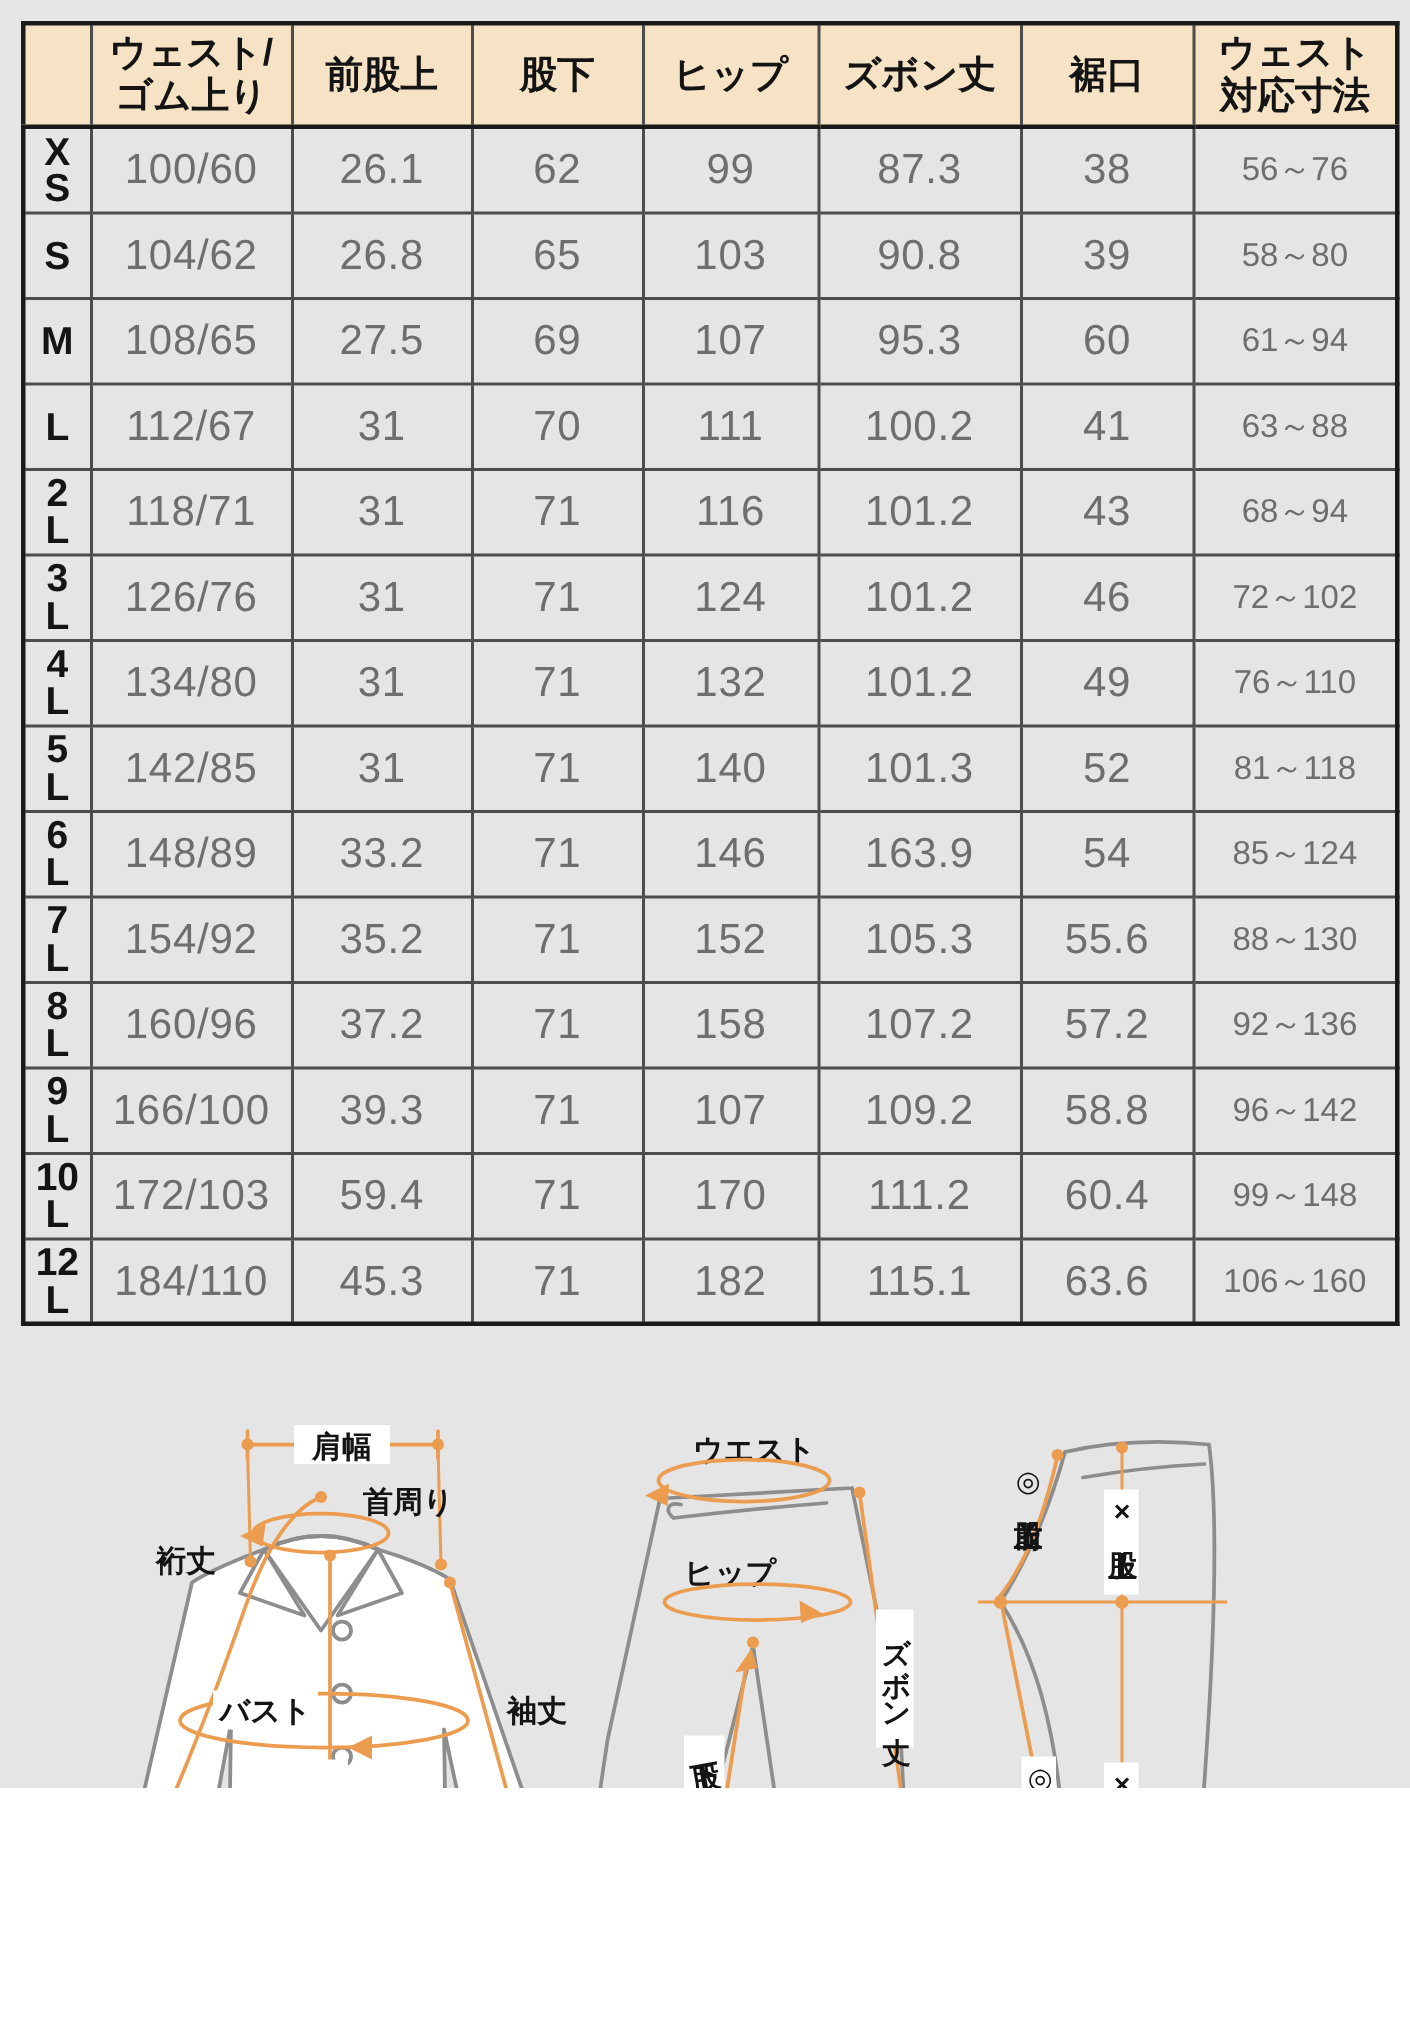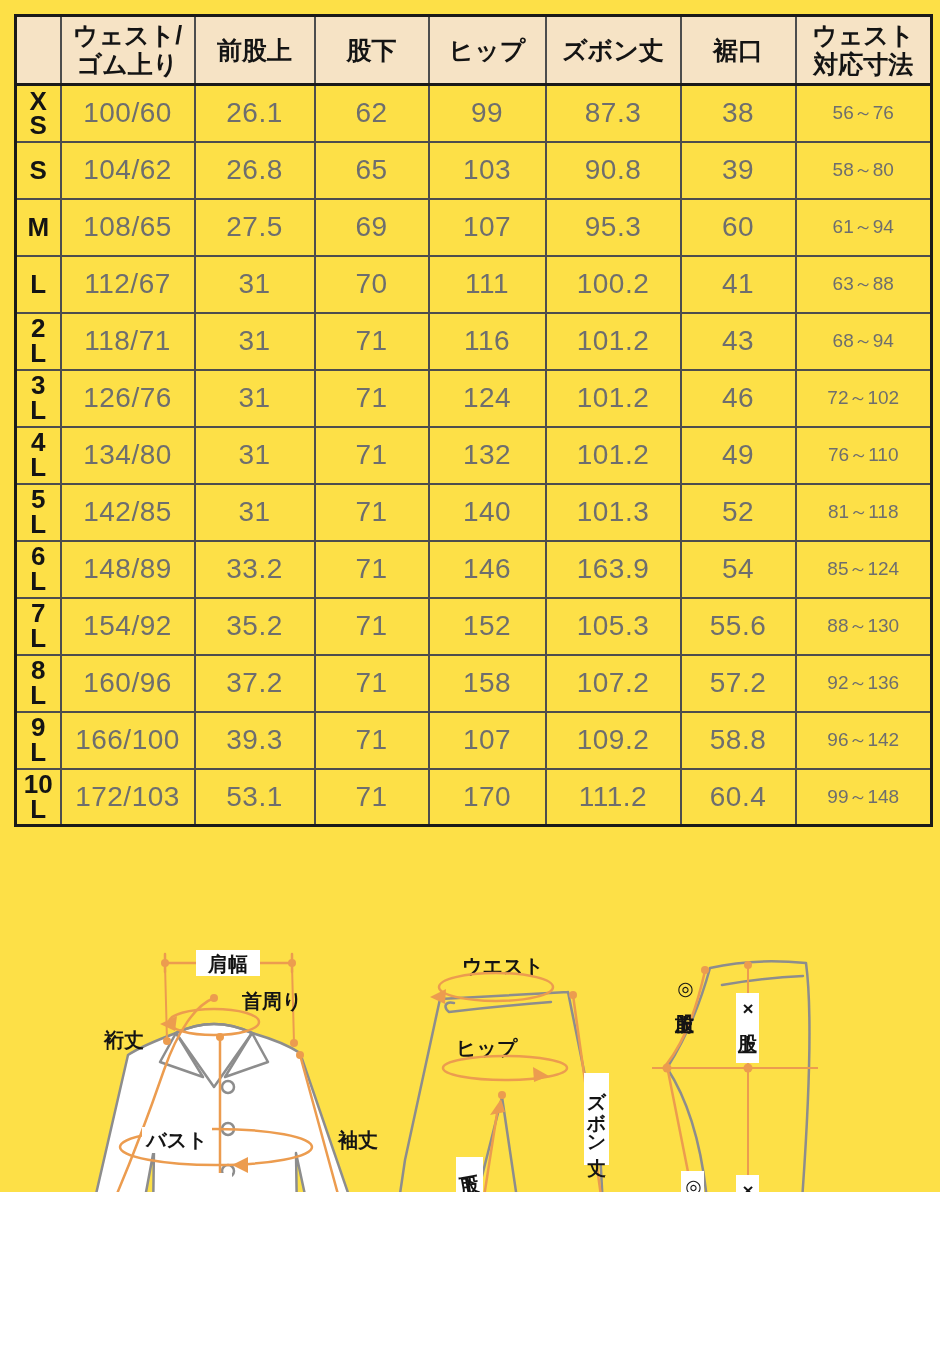--- a/index.html
+++ b/index.html
@@ -1,27 +1,27 @@
 <!DOCTYPE html>
 <html><head>
 <meta charset="utf-8">
 <style>
   html,body{margin:0;padding:0;background:#fff;}
-  .page{position:relative;width:940px;height:1192px;background:#fde047;overflow:hidden;
+  .page{position:relative;width:940px;height:1192px;background:#e5e5e5;overflow:hidden;
         font-family:"Liberation Sans","DejaVu Sans",sans-serif;}
   
   table.size-table{position:absolute;left:14px;top:14px;width:916px;
     border-collapse:collapse;table-layout:fixed;border:3px solid #1a1a1a;}
   .size-table th,.size-table td{border:2px solid #4d4d4d;text-align:center;vertical-align:middle;padding:0 2px;}
   .size-table thead th{background:#f6e3c5;color:#141414;font-weight:bold;font-size:25px;
     line-height:1.15;height:66px;white-space:pre-line;border-bottom:3px solid #1a1a1a;}
   .size-table tbody tr{height:57px;}
   td.size{font-size:26px;font-weight:bold;color:#141414;line-height:0.95;white-space:pre-line;}
   td.val{font-size:28px;color:#6e6e6e;letter-spacing:0.5px;}
-  td.val.last{font-size:19px;letter-spacing:0;}
+  td.val.last{font-size:22px;letter-spacing:0;}
   
   svg.diagrams{position:absolute;left:0;top:935px;}
   .gray{fill:none;stroke:#8d8d8d;stroke-width:2.5;stroke-linejoin:round;stroke-linecap:round;}
   .grayf{fill:#ffffff;stroke:#8d8d8d;stroke-width:2.5;stroke-linejoin:round;}
   .dash{fill:none;stroke:#9a9a9a;stroke-width:2;stroke-dasharray:6 5;}
   .org{fill:none;stroke:#ec9c4f;stroke-width:2.5;stroke-linecap:round;}
   .orgthin{fill:none;stroke:#ec9c4f;stroke-width:2;}
   .dot{fill:#ec9c4f;stroke:none;}
   .arrow{fill:#ec9c4f;stroke:none;}
   .lbl{font-family:"Liberation Sans","DejaVu Sans",sans-serif;font-weight:bold;font-size:20px;fill:#141414;}
@@ -190,26 +190,37 @@
       <td class="val">71</td>
       <td class="val">107</td>
       <td class="val">109.2</td>
       <td class="val">58.8</td>
       <td class="val last">96～142</td>
     </tr>
         <tr>
       <td class="size">10
 L</td>
       <td class="val">172/103</td>
-      <td class="val">53.1</td>
+      <td class="val">59.4</td>
       <td class="val">71</td>
       <td class="val">170</td>
       <td class="val">111.2</td>
       <td class="val">60.4</td>
       <td class="val last">99～148</td>
+    </tr>
+        <tr>
+      <td class="size">12
+L</td>
+      <td class="val">184/110</td>
+      <td class="val">45.3</td>
+      <td class="val">71</td>
+      <td class="val">182</td>
+      <td class="val">115.1</td>
+      <td class="val">63.6</td>
+      <td class="val last">106～160</td>
     </tr>
       </tbody>
   </table>
 
   <svg class="diagrams" width="940" height="400" viewBox="0 0 940 400">
 
     <g>
 
       <path class="grayf" d="M252,98 C266,102 288,110 300,118 L368,316 C352,326 334,330 320,330 L296,218
            L298,348 C258,358 190,360 152,350 L154,214 L132,333 C116,333 98,328 82,320

